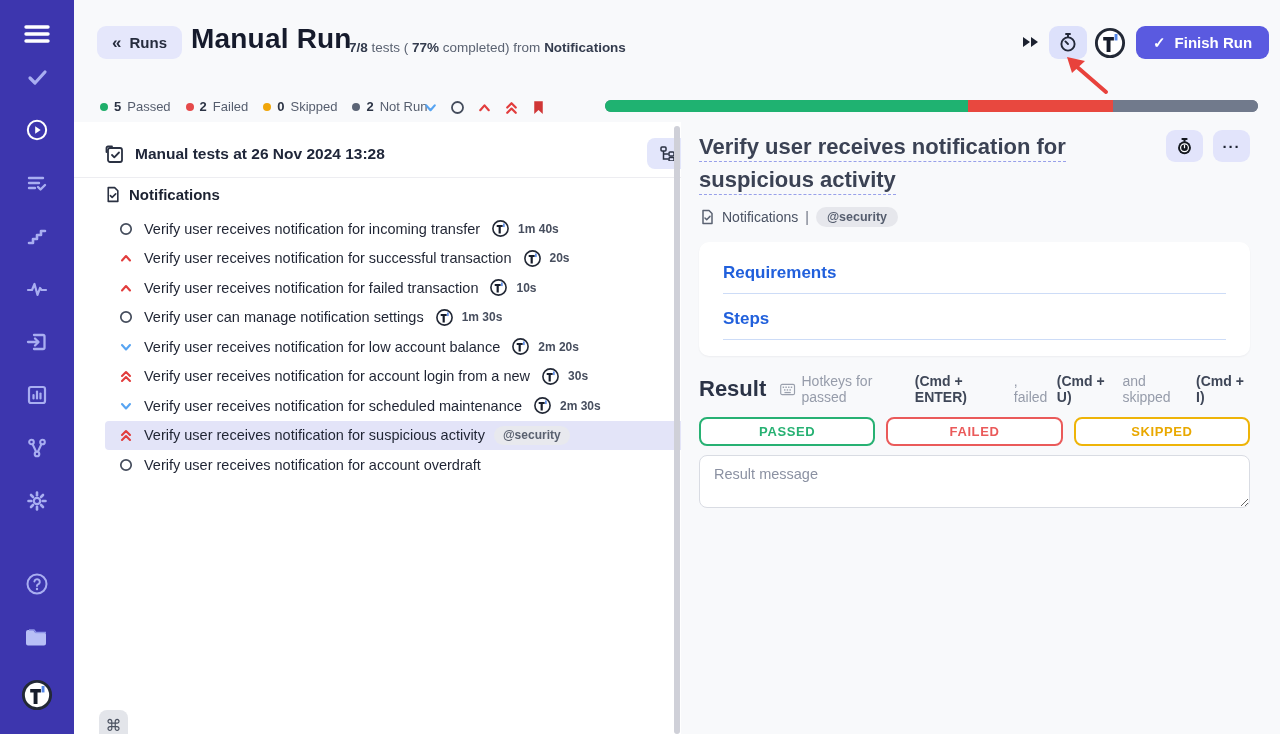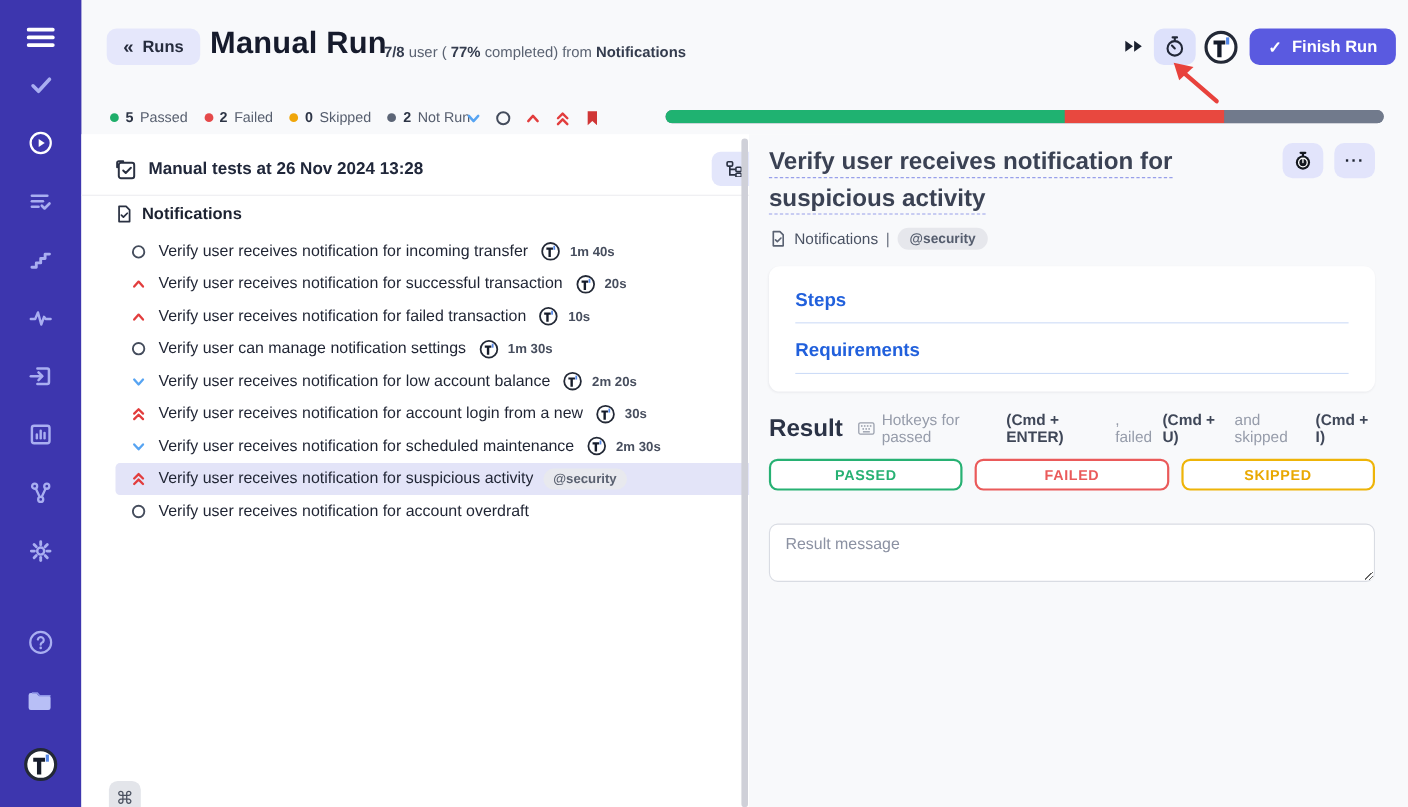--- a/index.html
+++ b/index.html
@@ -80,21 +80,21 @@
   .sec-h:last-child { margin-bottom:6px; }
   .result-row { margin-top:17px; display:flex; align-items:center; }
   .result-label { font-size:22px; font-weight:800; color:#2b3346; width:90px; }
   .hotkeys { display:flex; align-items:center; gap:6px; font-size:14px; color:#969caa; }
   .hotkeys b { color:#3f4758; font-weight:700; }
   .result-buttons { margin-top:12px; display:flex; gap:11px; }
   .rbtn { flex:1; height:29px; background:#fff; border-radius:8px; font-size:13px; font-weight:800; letter-spacing:.6px; cursor:pointer; font-family:inherit; }
   .rbtn.passed { border:2px solid #27b173; color:#27b173; }
   .rbtn.failed { border:2px solid #ea5a5a; color:#ea5a5a; }
   .rbtn.skipped { border:2px solid #eeb408; color:#e9a800; }
-  .msg-area { margin-top:30px; width:100%; height:53px; border:1px solid #d9dce3; border-radius:8px; padding:10px 14px; font-size:14.5px; font-family:inherit; color:#333a4c; resize:both; background:#fff; }
+  .msg-area { margin-top:9px; width:100%; height:53px; border:1px solid #d9dce3; border-radius:8px; padding:10px 14px; font-size:14.5px; font-family:inherit; color:#333a4c; resize:both; background:#fff; }
   .msg-area::placeholder { color:#8b91a2; }
 
   svg { display:block; }
   .hidden-defs { position:absolute; width:0; height:0; overflow:hidden; }
 </style>
 </head>
 <body>
 
 <svg class="hidden-defs" aria-hidden="true">
   <defs>
@@ -234,21 +234,21 @@
         </div>
     </div>
   </nav>
 
   <button class="back-btn">
     <span class="bb-ico">«</span>
     <span>Runs</span>
   </button>
   <h1 class="page-title">Manual Run</h1>
   <div class="hdr-stats">
-    <b>7/8</b><span> user ( </span><b>77%</b><span> completed) from </span><b>Notifications</b>
+    <b>7/8</b><span> tests ( </span><b>77%</b><span> completed) from </span><b>Notifications</b>
   </div>
   <button class="ff-btn">
     <svg width="20" height="16" viewBox="0 0 20 16">
         <path d="M2 3 l7 5 -7 5 z" fill="#1c2230"></path>
         <path d="M10 3 l7 5 -7 5 z" fill="#1c2230"></path>
       </svg>
   </button>
   <button class="timer-btn">
     <svg width="20" height="21" viewBox="0 0 20 21">
         <circle cx="10" cy="12" r="6.6" fill="none" stroke="#222838" stroke-width="1.9"></circle>
@@ -510,22 +510,22 @@
     </div>
     <div class="d-meta">
       <svg width="16" height="16" viewBox="0 0 16 16" style="color:#5a6272">
           <use href="#doc-check"></use>
         </svg>
       <span>Notifications</span>
       <span class="sep">|</span>
       <span class="tag-pill">@security</span>
     </div>
     <div class="card">
+      <div class="sec-h">Requirements</div>
       <div class="sec-h">Steps</div>
-      <div class="sec-h">Requirements</div>
     </div>
     <div class="result-row">
       <span class="result-label">Result</span>
       <span class="hotkeys">
         <svg width="17" height="13" viewBox="0 0 17 13">
             <rect x="0.8" y="0.8" width="15.4" height="11.4" rx="1.6" fill="none" stroke="#9aa0ad" stroke-width="1.3"></rect>
             <g fill="#9aa0ad">
               <rect x="3" y="3.2" width="1.6" height="1.6"></rect>
               <rect x="6" y="3.2" width="1.6" height="1.6"></rect>
               <rect x="9" y="3.2" width="1.6" height="1.6"></rect>

